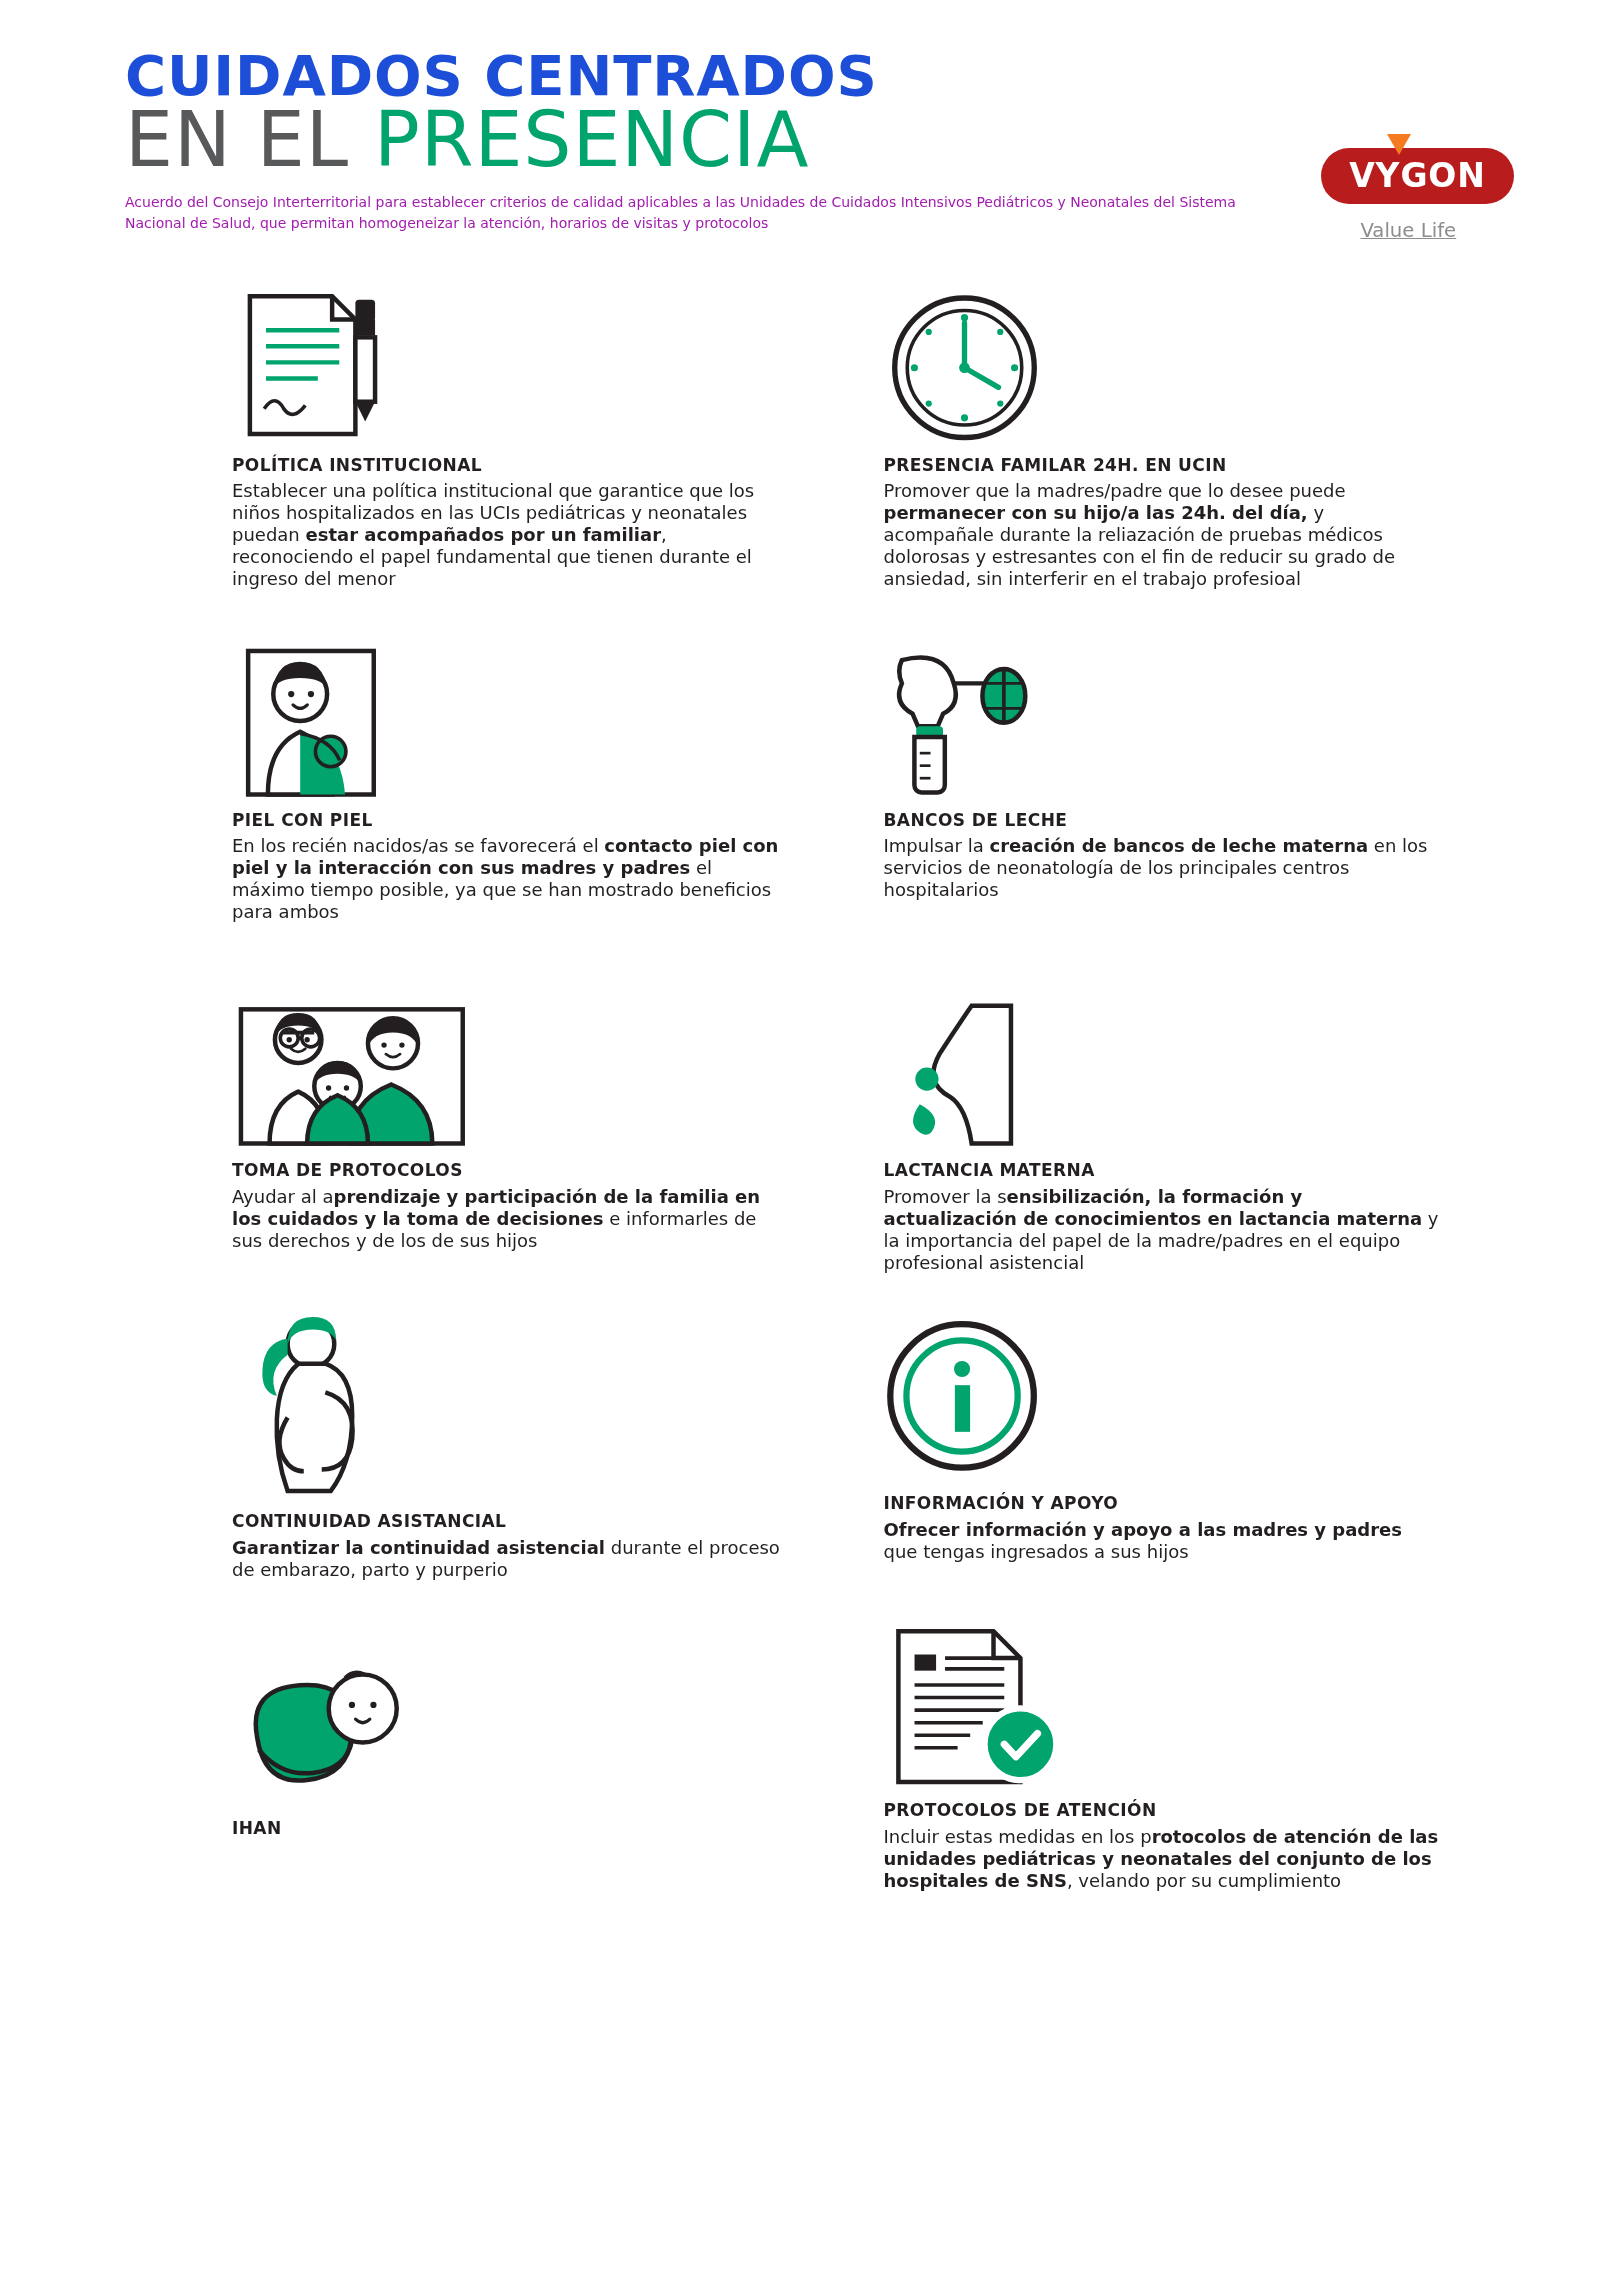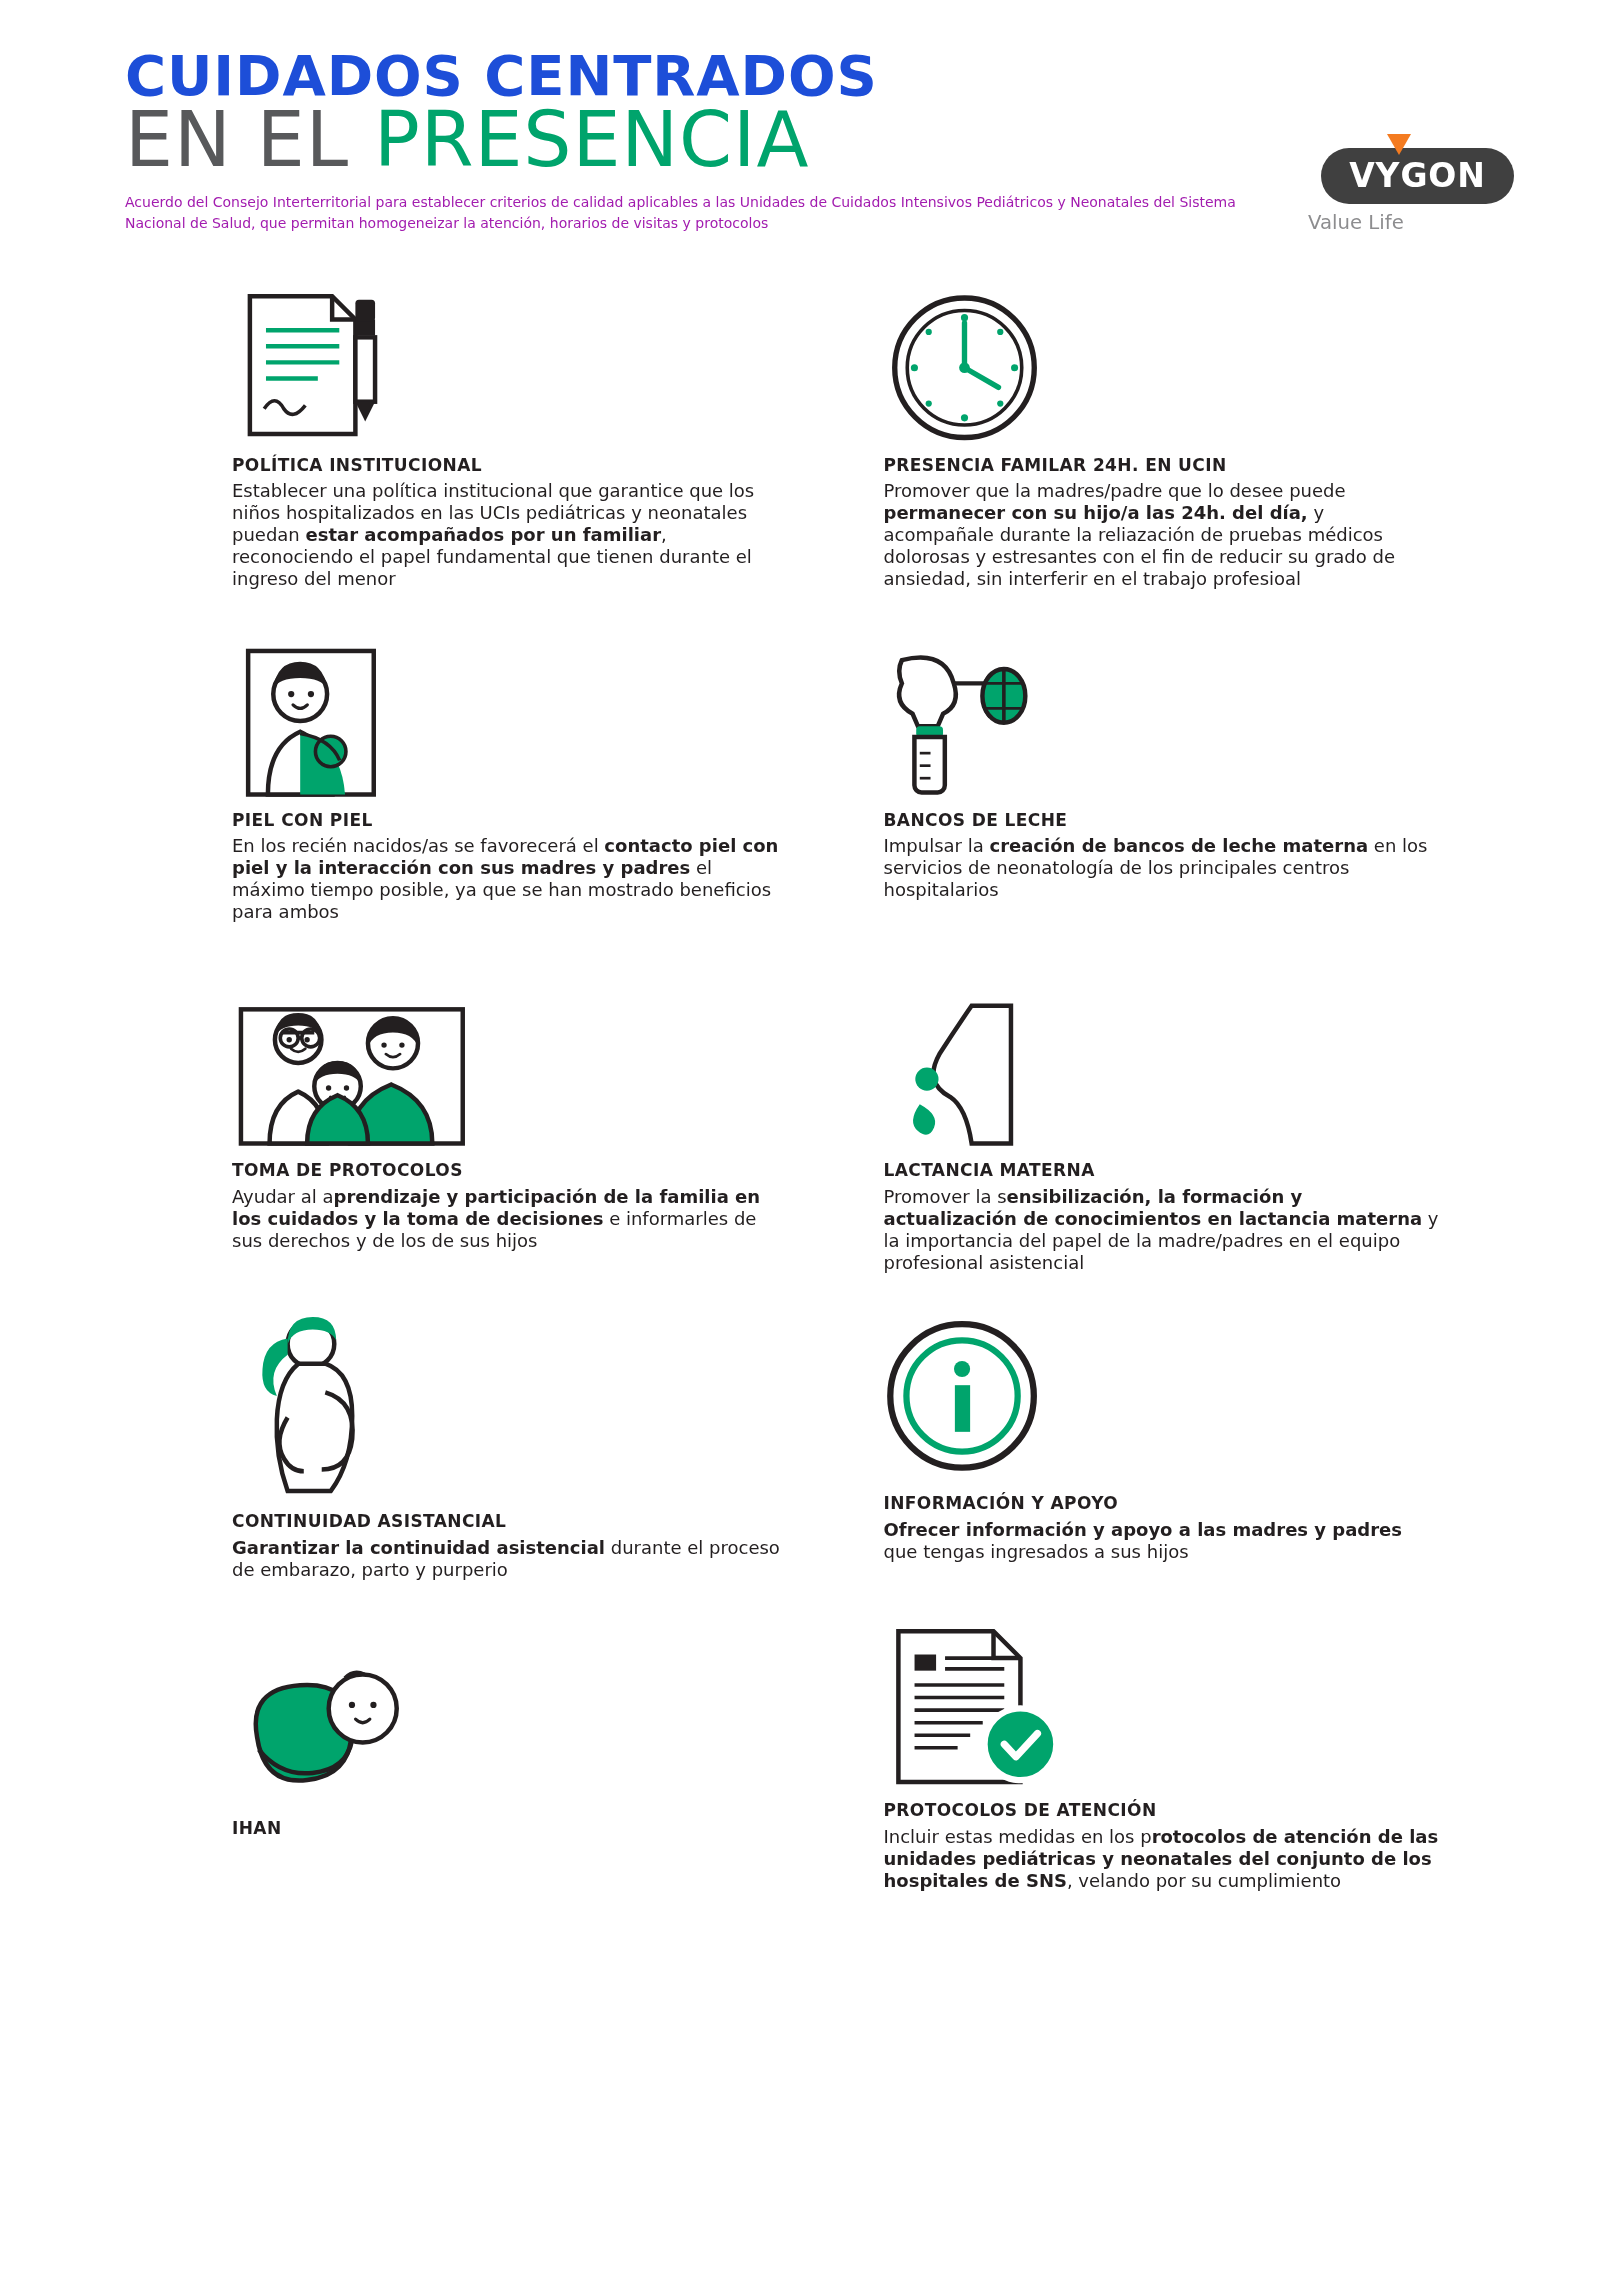--- a/index.html
+++ b/index.html
@@ -61,21 +61,21 @@
   .logo-wrap {
     position: absolute;
     right: 107px;
     top: 148px;
     width: 206px;
     text-align: center;
   }
   .logo-pill {
     width: 193px;
     height: 56px;
-    background: #404040;
+    background: #b91c1c;
     border-radius: 28px;
     position: relative;
     margin-left: auto;
   }
   .logo-text {
     color: #ffffff;
     font-size: 33px;
     font-weight: bold;
     letter-spacing: 0.9px;
     line-height: 56px;
@@ -85,25 +85,26 @@
     position: absolute;
     left: 66px;
     top: -14.3px;
     width: 0;
     height: 0;
     border-left: 12.5px solid transparent;
     border-right: 12.5px solid transparent;
     border-top: 21.5px solid #f47b20;
   }
   .logo-tag {
-    margin-top: 7px;
+    margin-top: 15px;
     color: #8d8d8f;
     font-size: 19.7px;
-    text-align: left;
+    text-align: center;
     padding-right: 5.4px;
+    text-decoration: underline;
   }
 
   
   .grid {
     position: relative;
     padding: 9px 107px 0 107px;
     box-sizing: border-box;
   }
   .row {
     display: flex;

